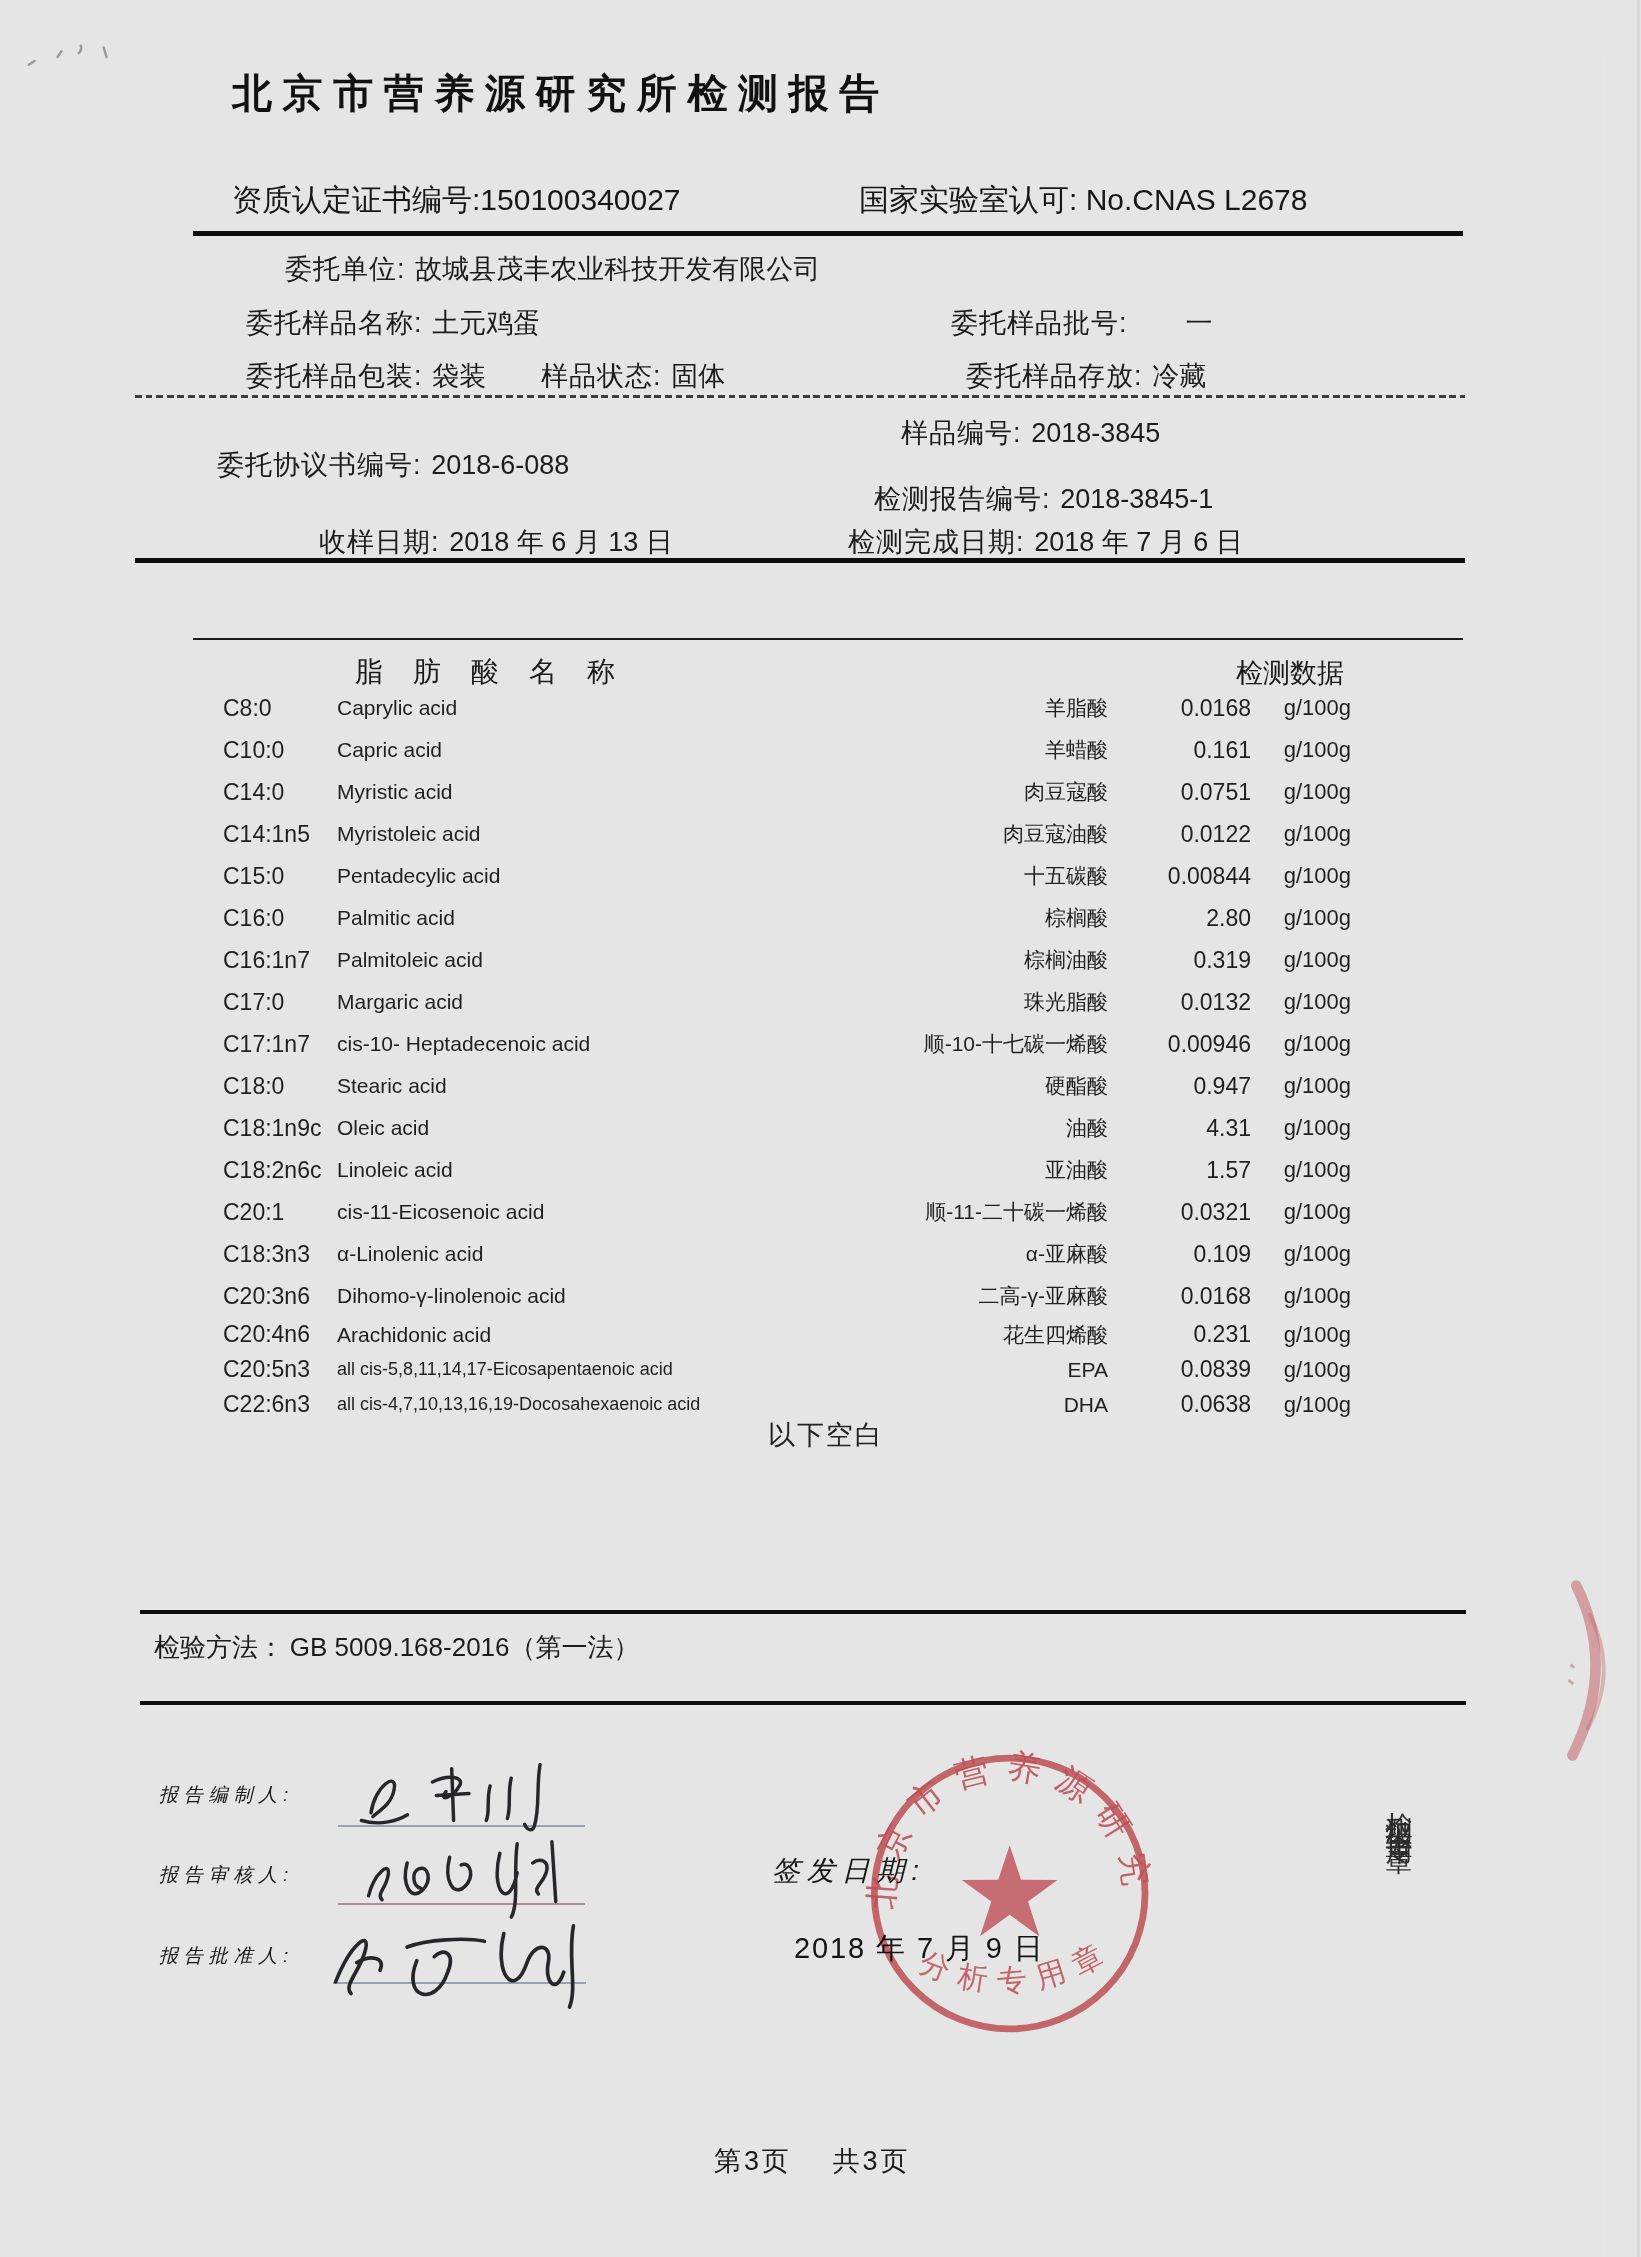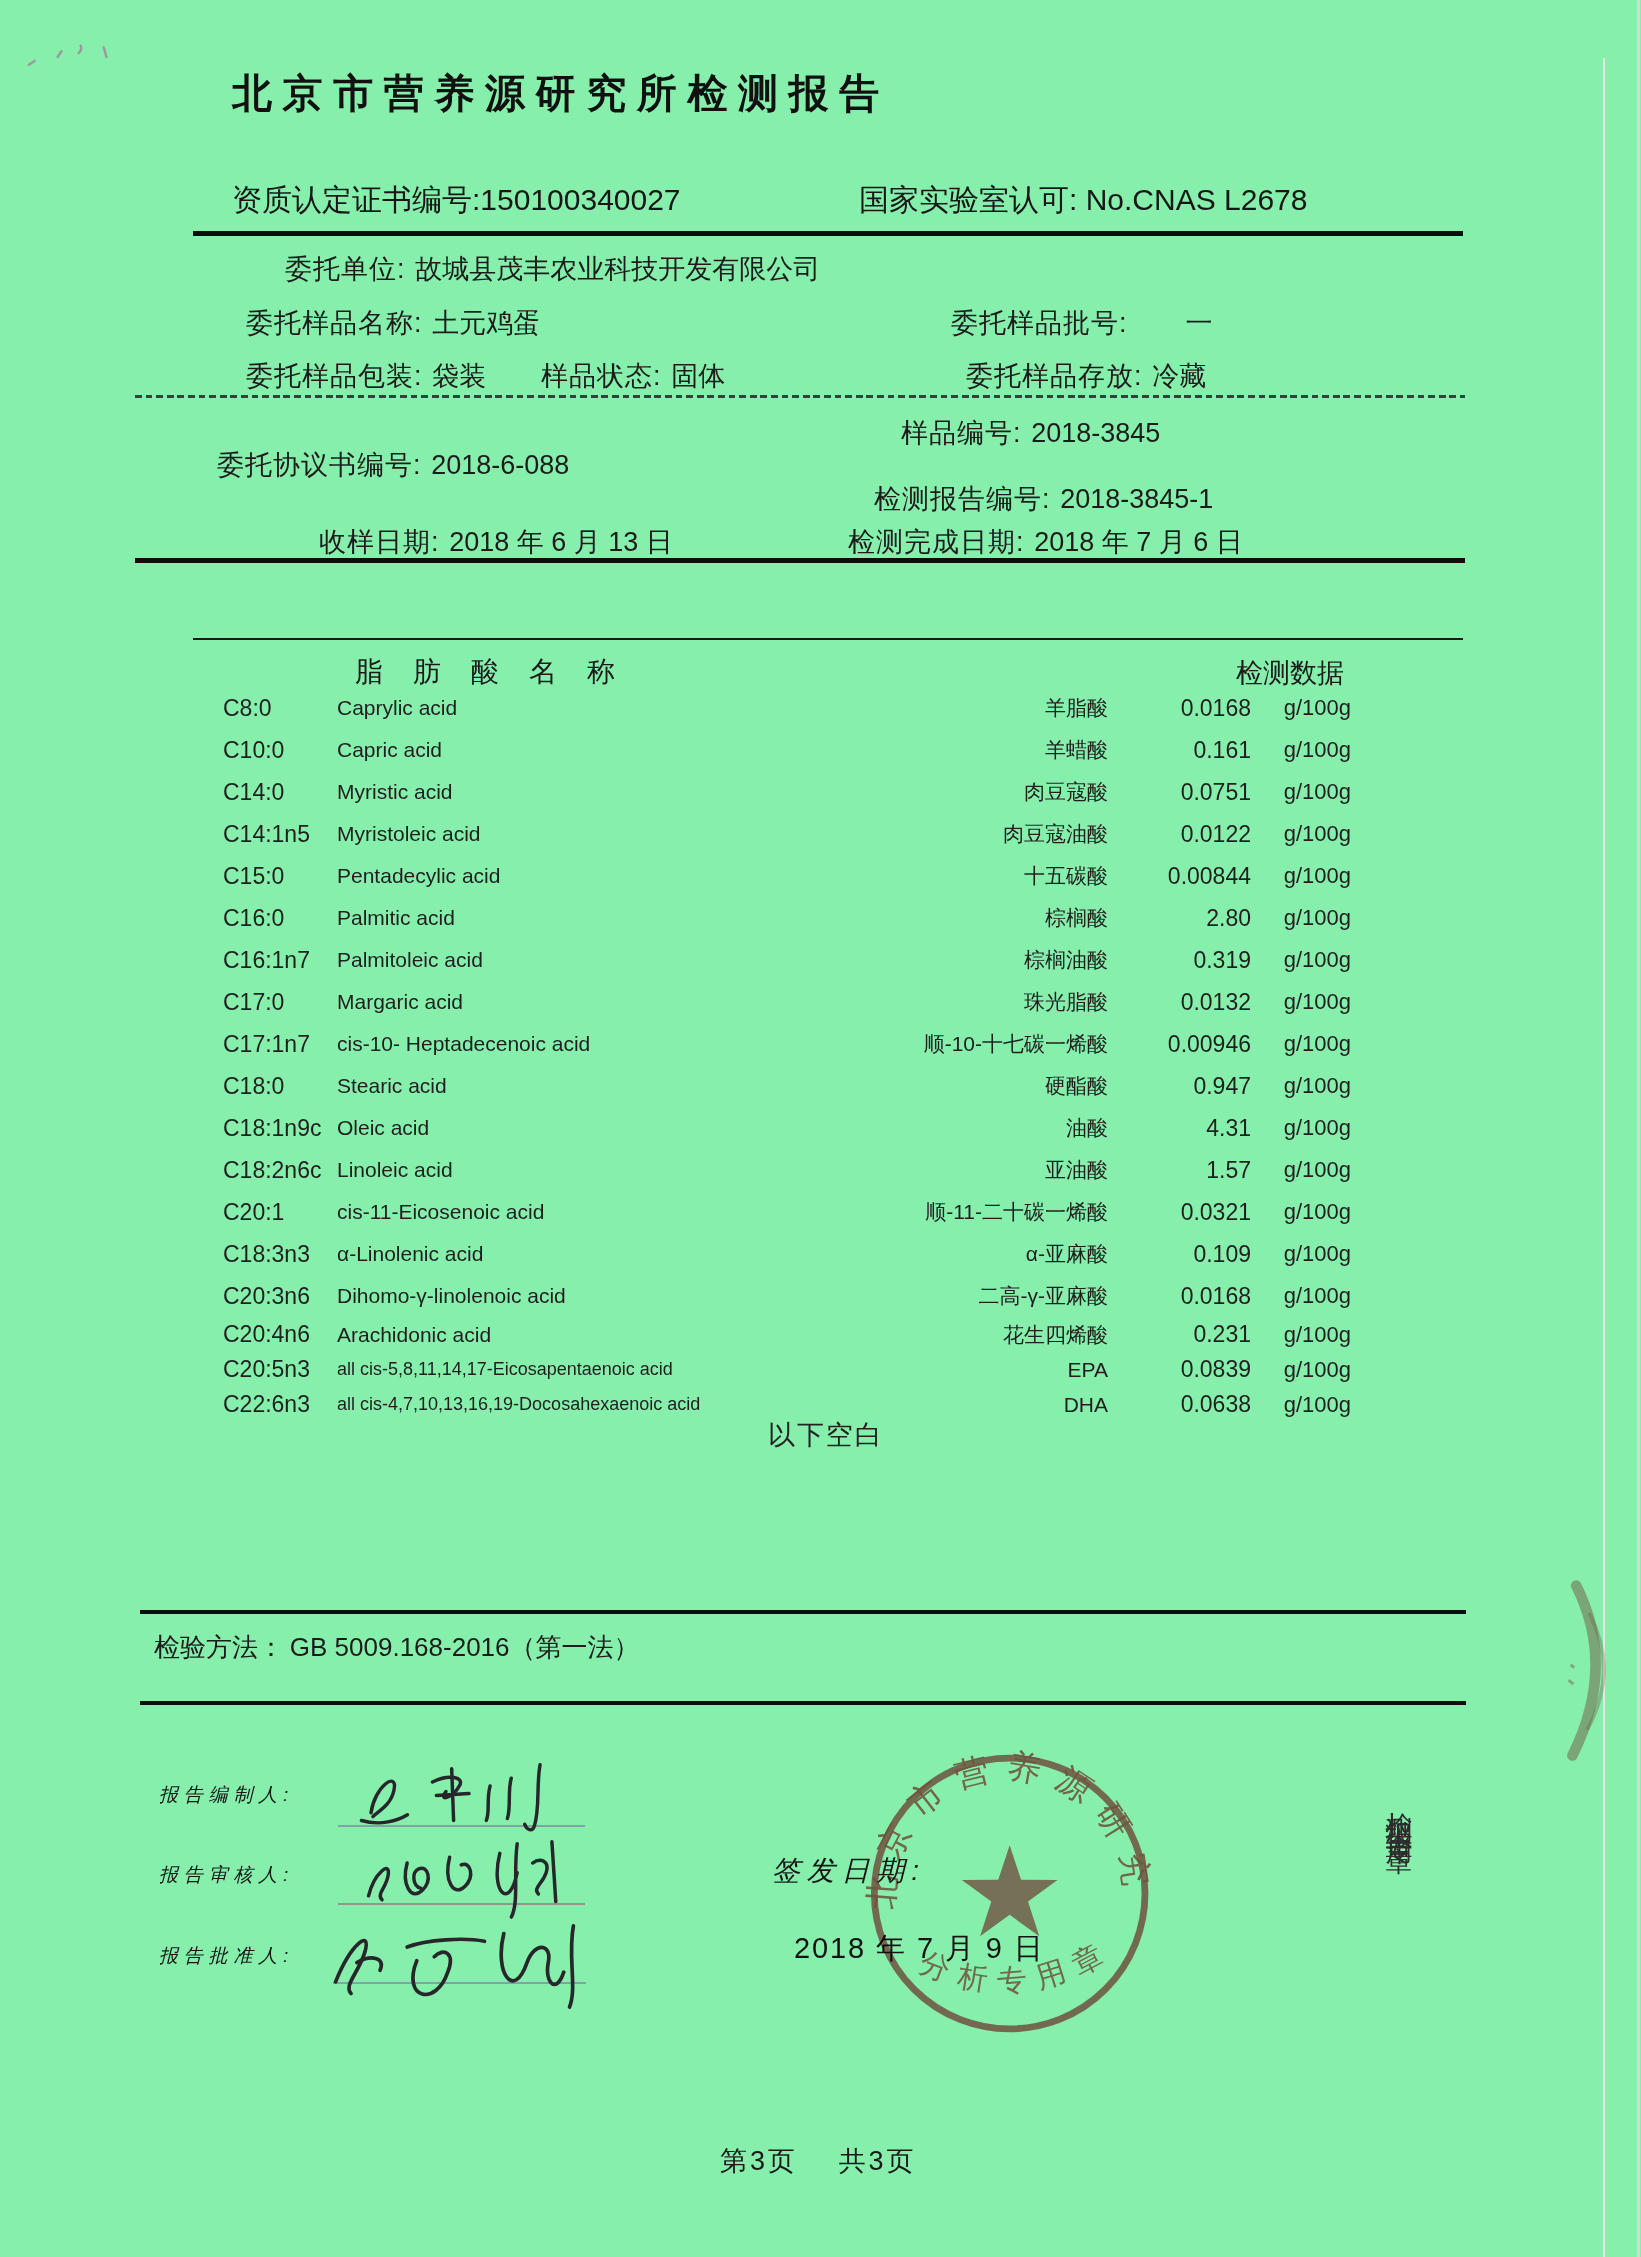--- a/index.html
+++ b/index.html
@@ -1,17 +1,17 @@
 <!DOCTYPE html>
 <html><head>
 <meta charset="utf-8">
 <style>
   html,body{margin:0;padding:0;background:#ffffff;}
   .page{
-    position:relative;width:1641px;height:2257px;background:#86efac;
+    position:relative;width:1641px;height:2257px;background:#e5e5e5;
     font-family:"Liberation Sans",sans-serif;color:#1f1f1f;overflow:hidden;
   }
   .abs{position:absolute;}
   
   .title{
     font-family:"Liberation Serif",serif;font-weight:700;font-size:40px;
     letter-spacing:10.6px;color:#111;white-space:nowrap;
   }
   .subhead{font-size:30px;font-weight:400;color:#171717;white-space:nowrap;}
   .rule-thick{background:#0d0d0d;height:4.8px;}
@@ -48,21 +48,21 @@
   .sig-line{height:1.9px;opacity:.75;}
   .issue-label{font-size:28px;letter-spacing:6.8px;color:#161616;white-space:nowrap;font-style:italic;}
   .issue-date{font-size:29px;letter-spacing:1.9px;color:#141414;white-space:nowrap;}
   .signature svg{display:block;}
   
   .stamp{mix-blend-mode:multiply;opacity:.93;}
   .edge-arc{mix-blend-mode:multiply;opacity:.8;}
   .side-note{
     writing-mode:vertical-rl;font-size:27px;letter-spacing:5.8px;color:#2c2c2c;white-space:nowrap;
   }
-  .footer{font-size:27px;color:#1a1a1a;display:flex;gap:41px;white-space:nowrap;letter-spacing:2.9px;margin-left:6px;}
+  .footer{font-size:27px;color:#1a1a1a;display:flex;gap:41px;white-space:nowrap;letter-spacing:2.9px;}
   
   .pencil{stroke:#9a9a9a;stroke-width:2.5;fill:none;stroke-linecap:round;}
   .scan-line-v{width:1.9px;background:#e7e7e4;}
   .edge-shadow{width:2.9px;background:#d8d8d4;}
 </style>
 </head>
 <body>
 
 <div class="page">
 

